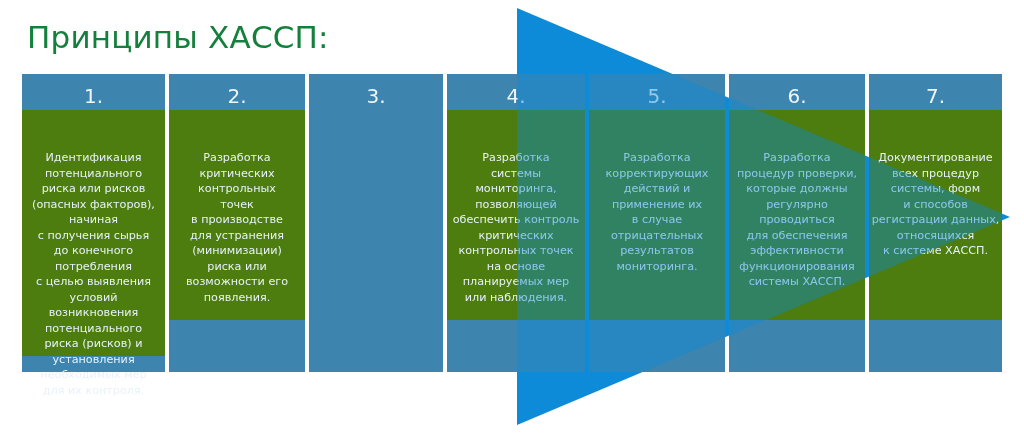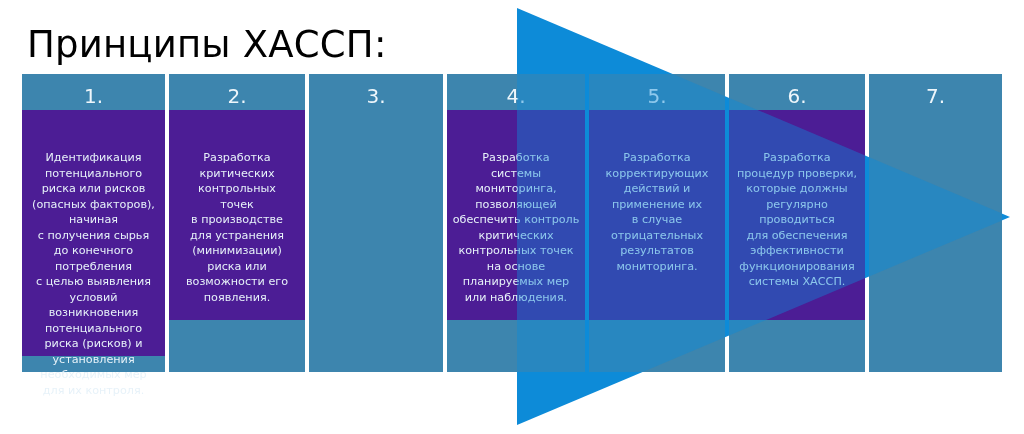--- a/index.html
+++ b/index.html
@@ -14,25 +14,25 @@
     height: 434px;
     background: #ffffff;
     overflow: hidden;
     font-family: "DejaVu Sans", "Liberation Sans", sans-serif;
   }
 
   
   #title {
     position: absolute;
     left: 27px;
-    top: 26px;
-    font-size: 37px;
+    top: 18px;
+    font-size: 31px;
     line-height: 38px;
     font-weight: 400;
-    color: #000000;
+    color: #15803d;
     letter-spacing: 0.2px;
     white-space: nowrap;
   }
 
   
   .arrow-svg {
     position: absolute;
     left: 0;
     top: 0;
     width: 1024px;
@@ -55,21 +55,21 @@
     top: 74px;
     height: 298px;
     background: #3d85ae;
   }
   .card-inner {
     position: absolute;
     left: 0;
     right: 0;
     top: 36px;
     height: 210px;
-    background: #4c1d95;
+    background: #4d7c0f;
   }
   .card-num {
     position: absolute;
     left: 0;
     right: 0;
     top: 10px;
     text-align: center;
     font-size: 20px;
     line-height: 24px;
     color: #eef6fb;
@@ -192,20 +192,29 @@
 проводиться
 для обеспечения
 эффективности
 функционирования
 системы ХАССП.</div>
       </div>
     </div>
 
     <div class="card" id="card-7">
       <div class="card-num">7.</div>
+      <div class="card-inner">
+        <div class="card-body">Документирование
+всех процедур
+системы, форм
+и способов
+регистрации данных,
+относящихся
+к системе ХАССП.</div>
+      </div>
     </div>
 
   </div>
 
   <svg class="arrow-svg" id="arrow-front" viewBox="0 0 1024 434" xmlns="http://www.w3.org/2000/svg">
     <defs>
       <clipPath id="cardBandClip">
         <rect x="22" y="74" width="143" height="298"></rect>
         <rect x="169" y="74" width="136" height="298"></rect>
         <rect x="309" y="74" width="134" height="298"></rect>

